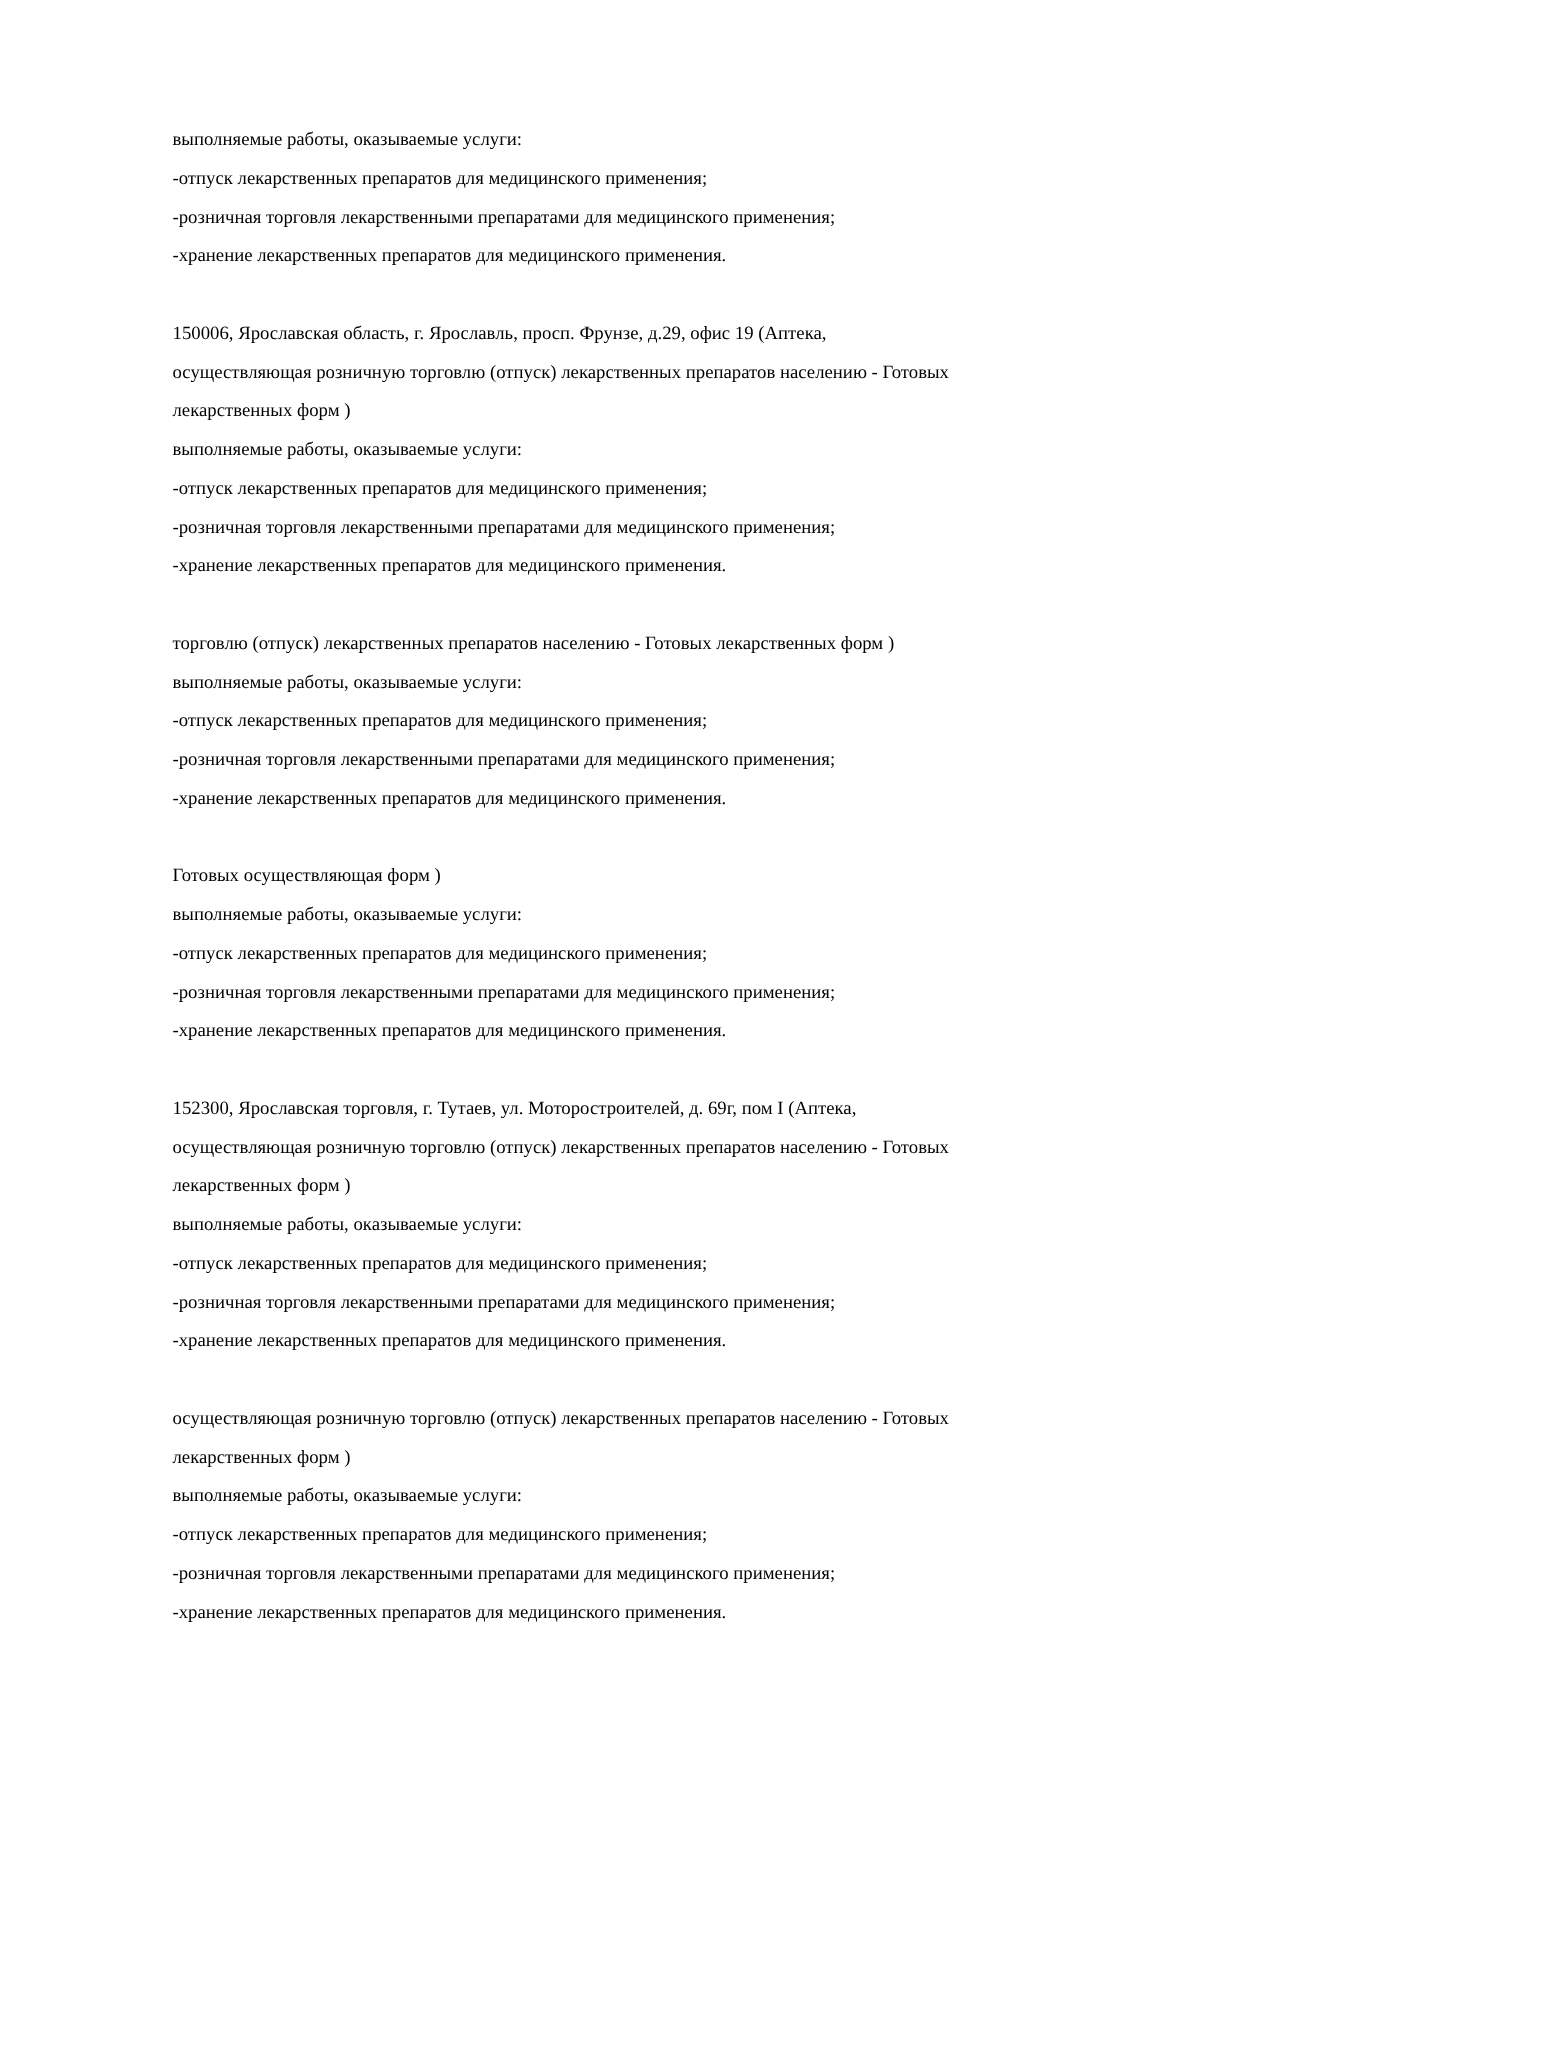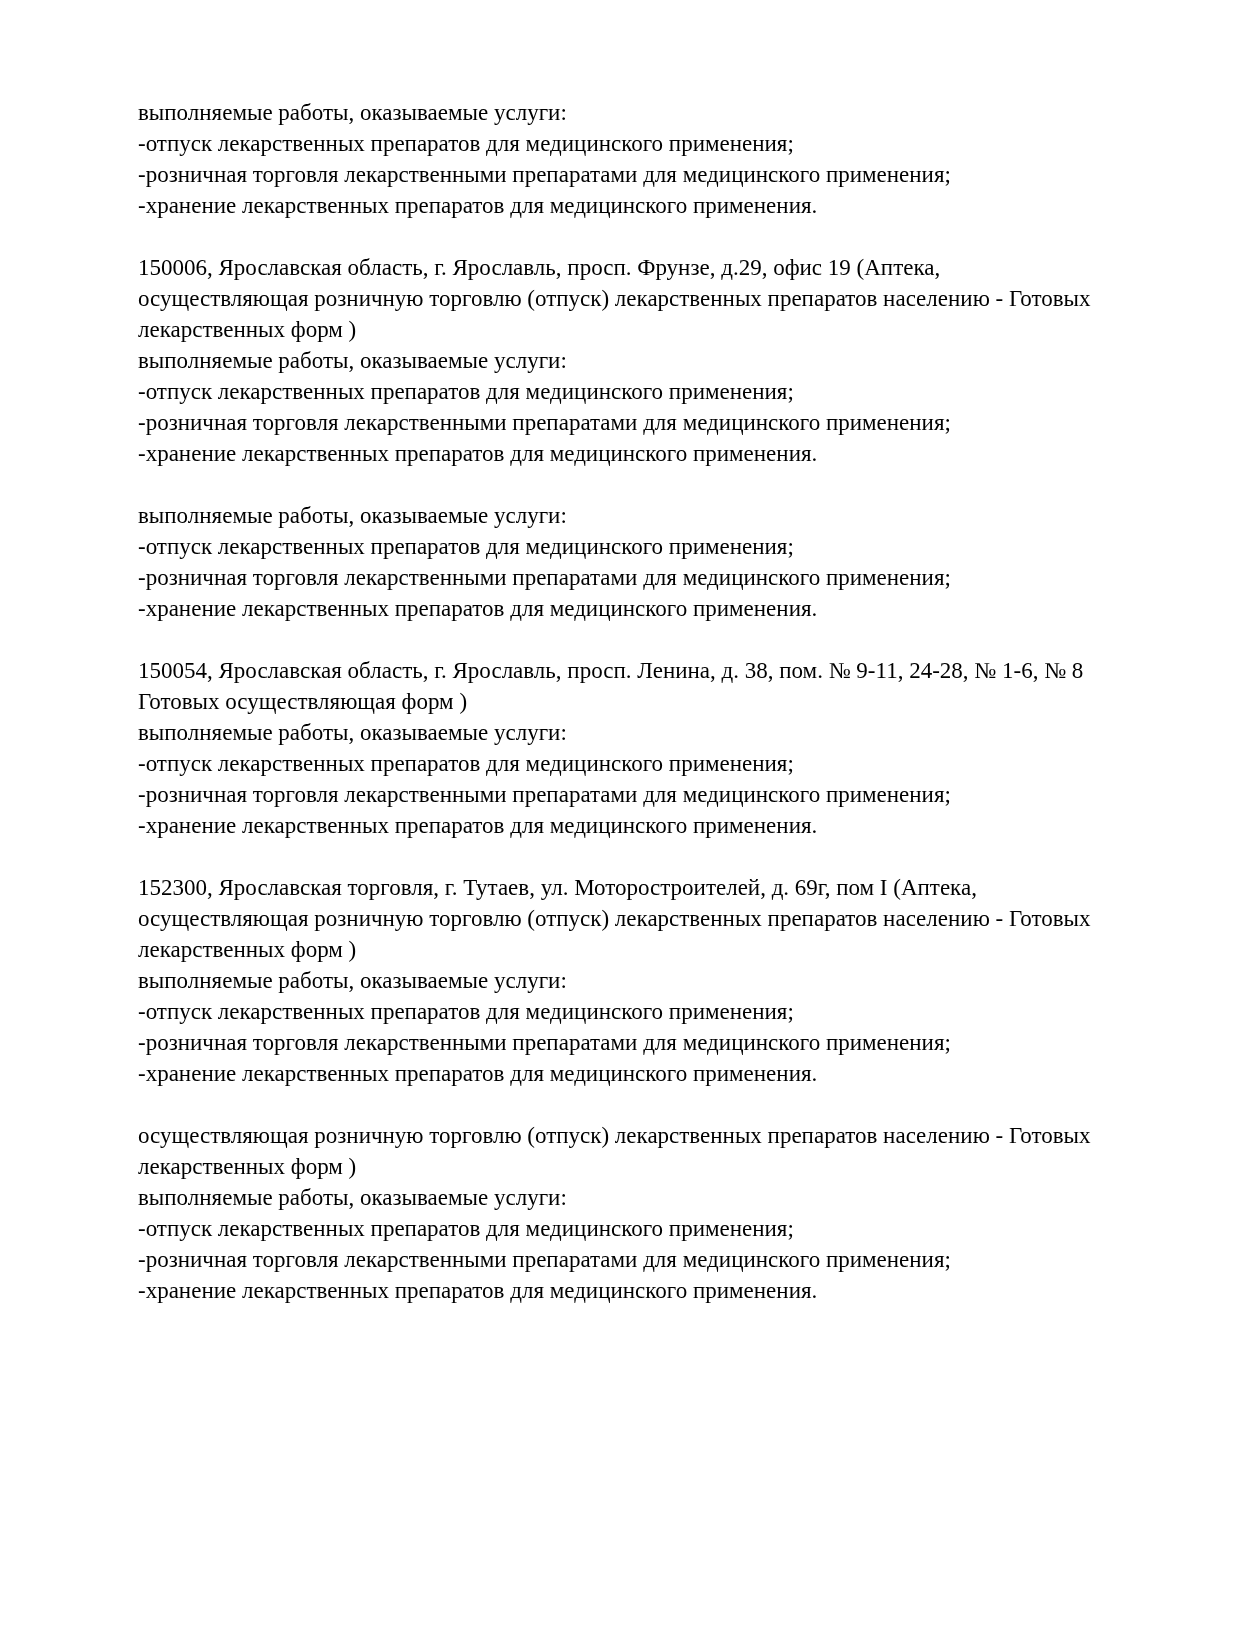--- a/index.html
+++ b/index.html
@@ -8,21 +8,21 @@
     background: #ffffff;
   }
   .page {
     position: relative;
     width: 1240px;
     height: 1650px;
     background: #ffffff;
     box-sizing: border-box;
     padding: 97px 30px 0 138px;
     font-family: "Liberation Serif", "DejaVu Serif", serif;
-    font-size: 23px;
+    font-size: 15px;
     line-height: 31px;
     color: #000000;
     overflow: hidden;
   }
   .entry {
     margin: 0 0 31px 0;
   }
   .line {
     white-space: pre;
     min-height: 31px;
@@ -44,28 +44,28 @@
     <div class="line">150006, Ярославская область, г. Ярославль, просп. Фрунзе, д.29, офис 19 (Аптека,</div>
     <div class="line">осуществляющая розничную торговлю (отпуск) лекарственных препаратов населению - Готовых</div>
     <div class="line">лекарственных форм )</div>
     <div class="line">выполняемые работы, оказываемые услуги:</div>
     <div class="line">-отпуск лекарственных препаратов для медицинского применения;</div>
     <div class="line">-розничная торговля лекарственными препаратами для медицинского применения;</div>
     <div class="line">-хранение лекарственных препаратов для медицинского применения.</div>
   </section>
 
   <section class="entry">
+    <div class="line">торговлю (отпуск) лекарственных препаратов населению - Готовых лекарственных форм )</div>
     <div class="line">выполняемые работы, оказываемые услуги:</div>
     <div class="line">-отпуск лекарственных препаратов для медицинского применения;</div>
     <div class="line">-розничная торговля лекарственными препаратами для медицинского применения;</div>
     <div class="line">-хранение лекарственных препаратов для медицинского применения.</div>
   </section>
 
   <section class="entry">
-    <div class="line">150054, Ярославская область, г. Ярославль, просп. Ленина, д. 38, пом. № 9-11, 24-28, № 1-6, № 8</div>
     <div class="line">Готовых осуществляющая форм )</div>
     <div class="line">выполняемые работы, оказываемые услуги:</div>
     <div class="line">-отпуск лекарственных препаратов для медицинского применения;</div>
     <div class="line">-розничная торговля лекарственными препаратами для медицинского применения;</div>
     <div class="line">-хранение лекарственных препаратов для медицинского применения.</div>
   </section>
 
   <section class="entry">
     <div class="line">152300, Ярославская торговля, г. Тутаев, ул. Моторостроителей, д. 69г, пом I (Аптека,</div>
     <div class="line">осуществляющая розничную торговлю (отпуск) лекарственных препаратов населению - Готовых</div>

